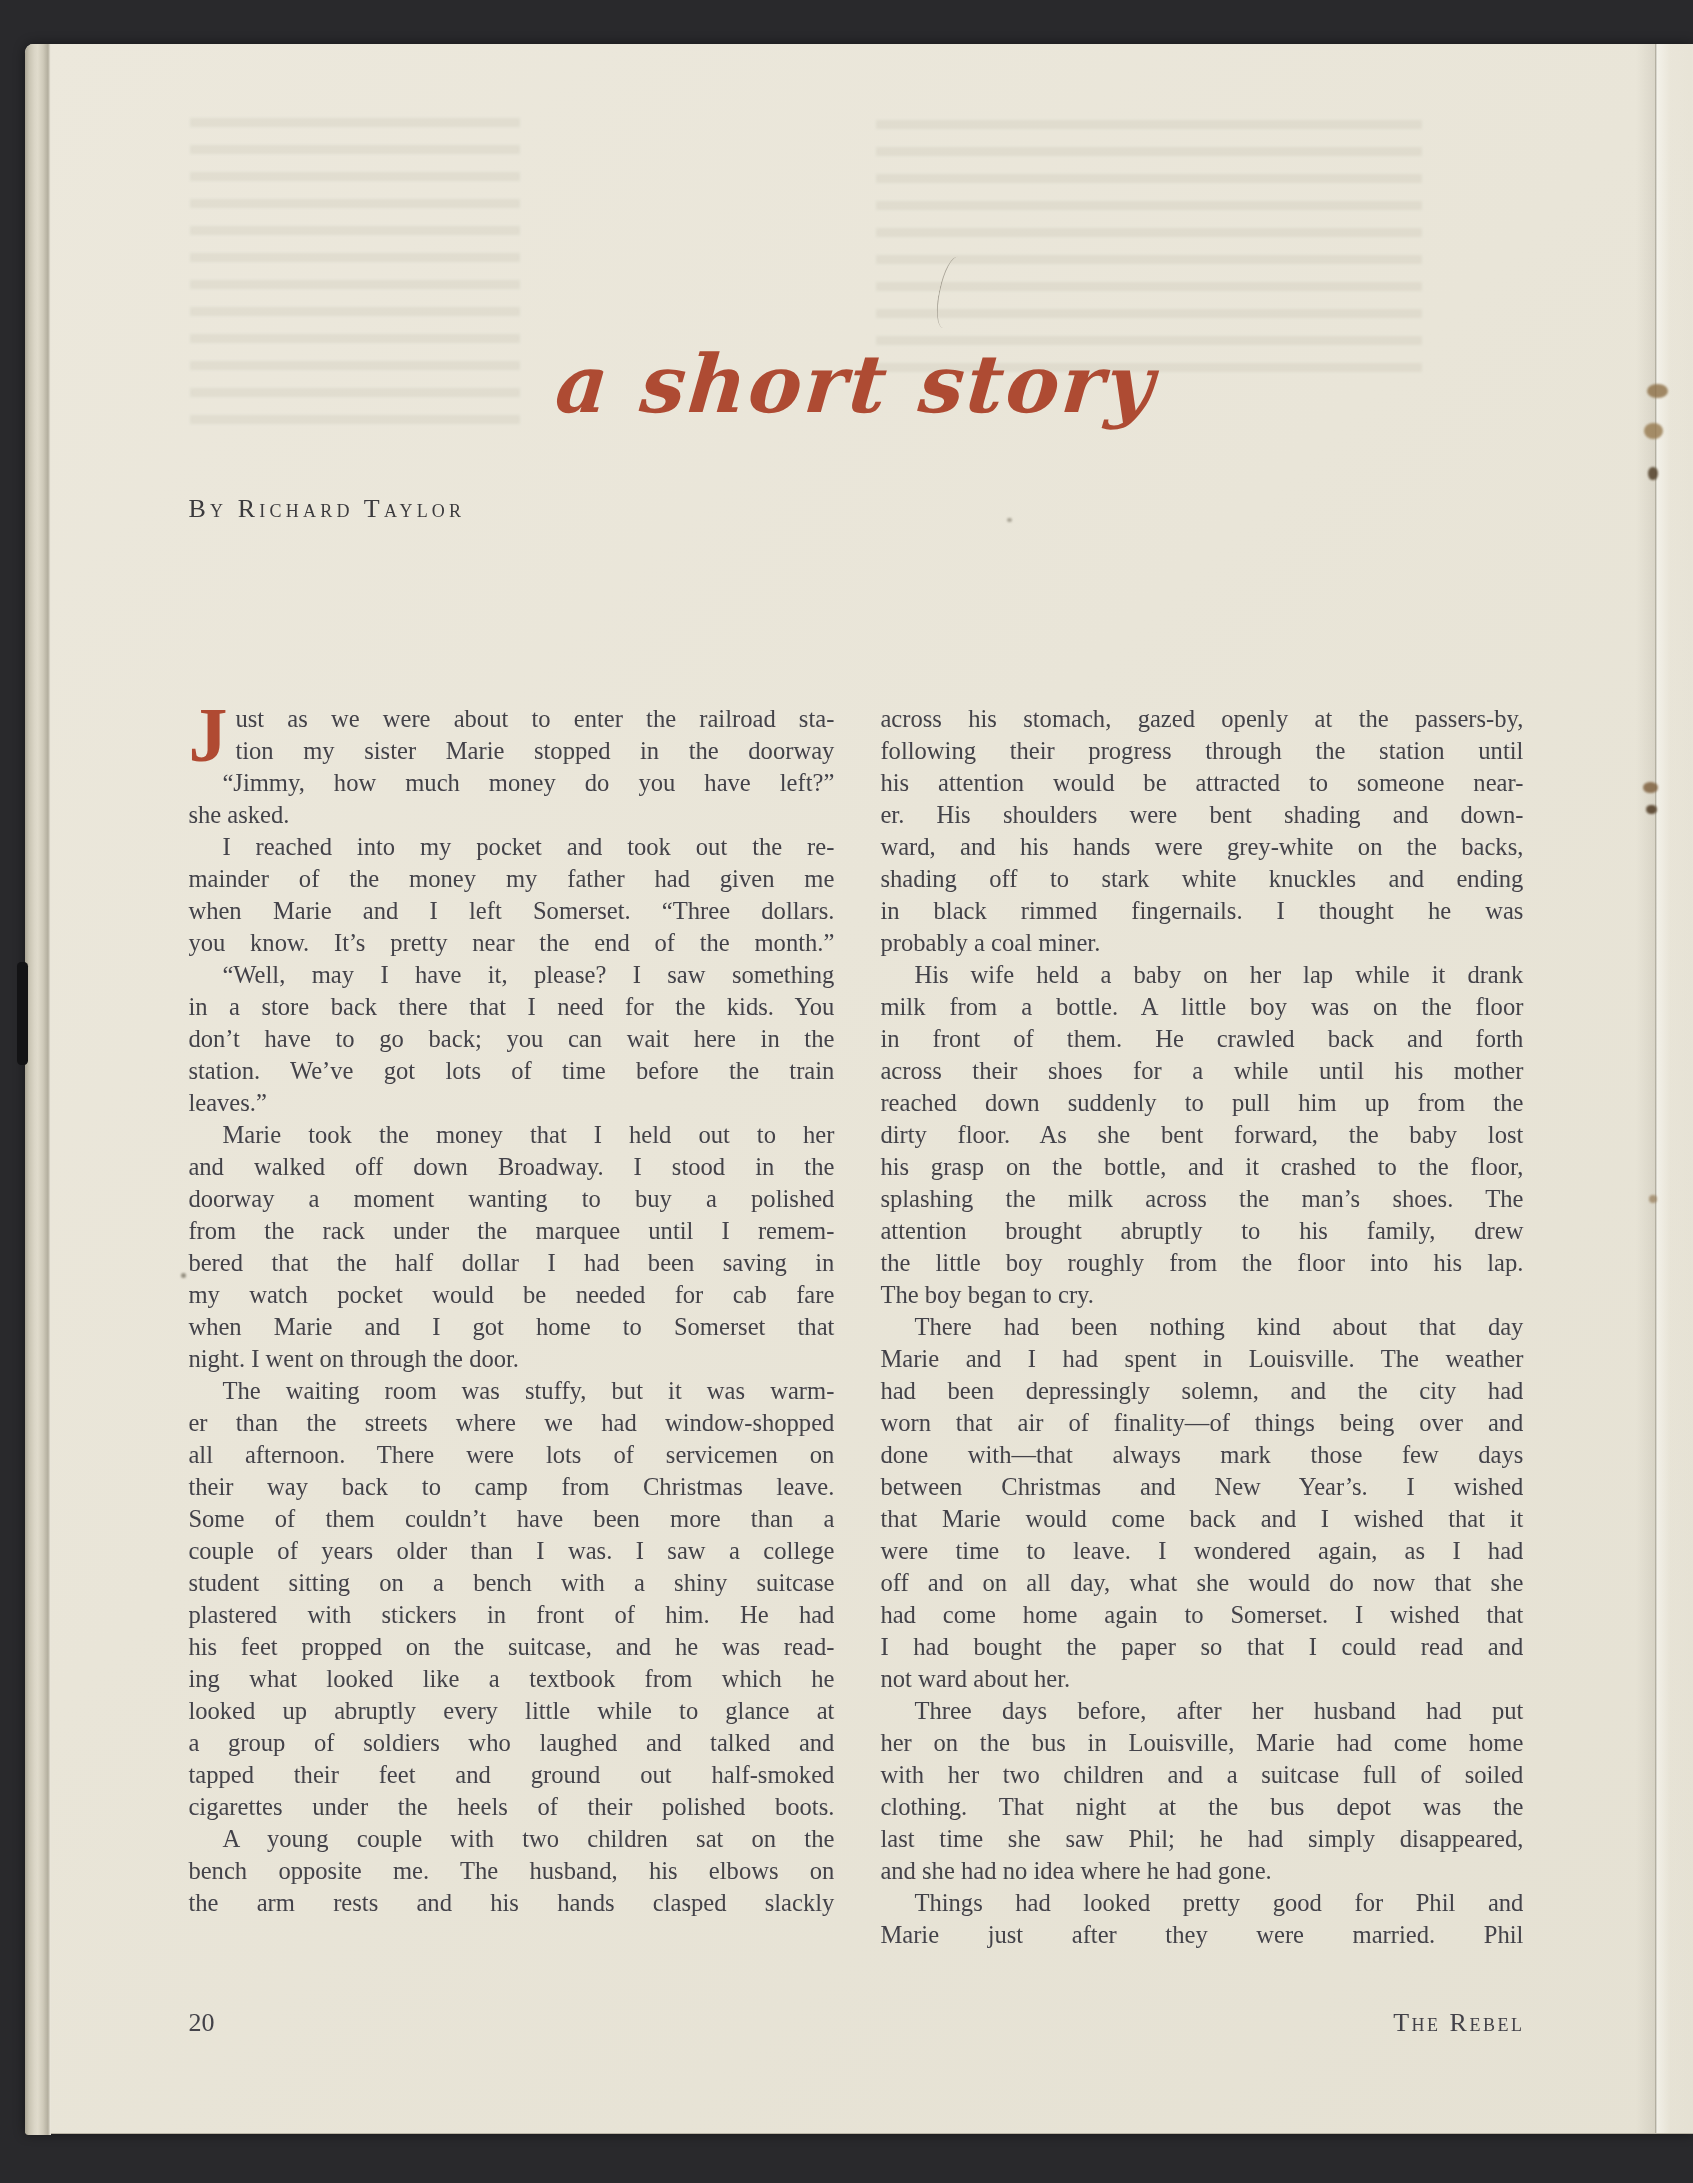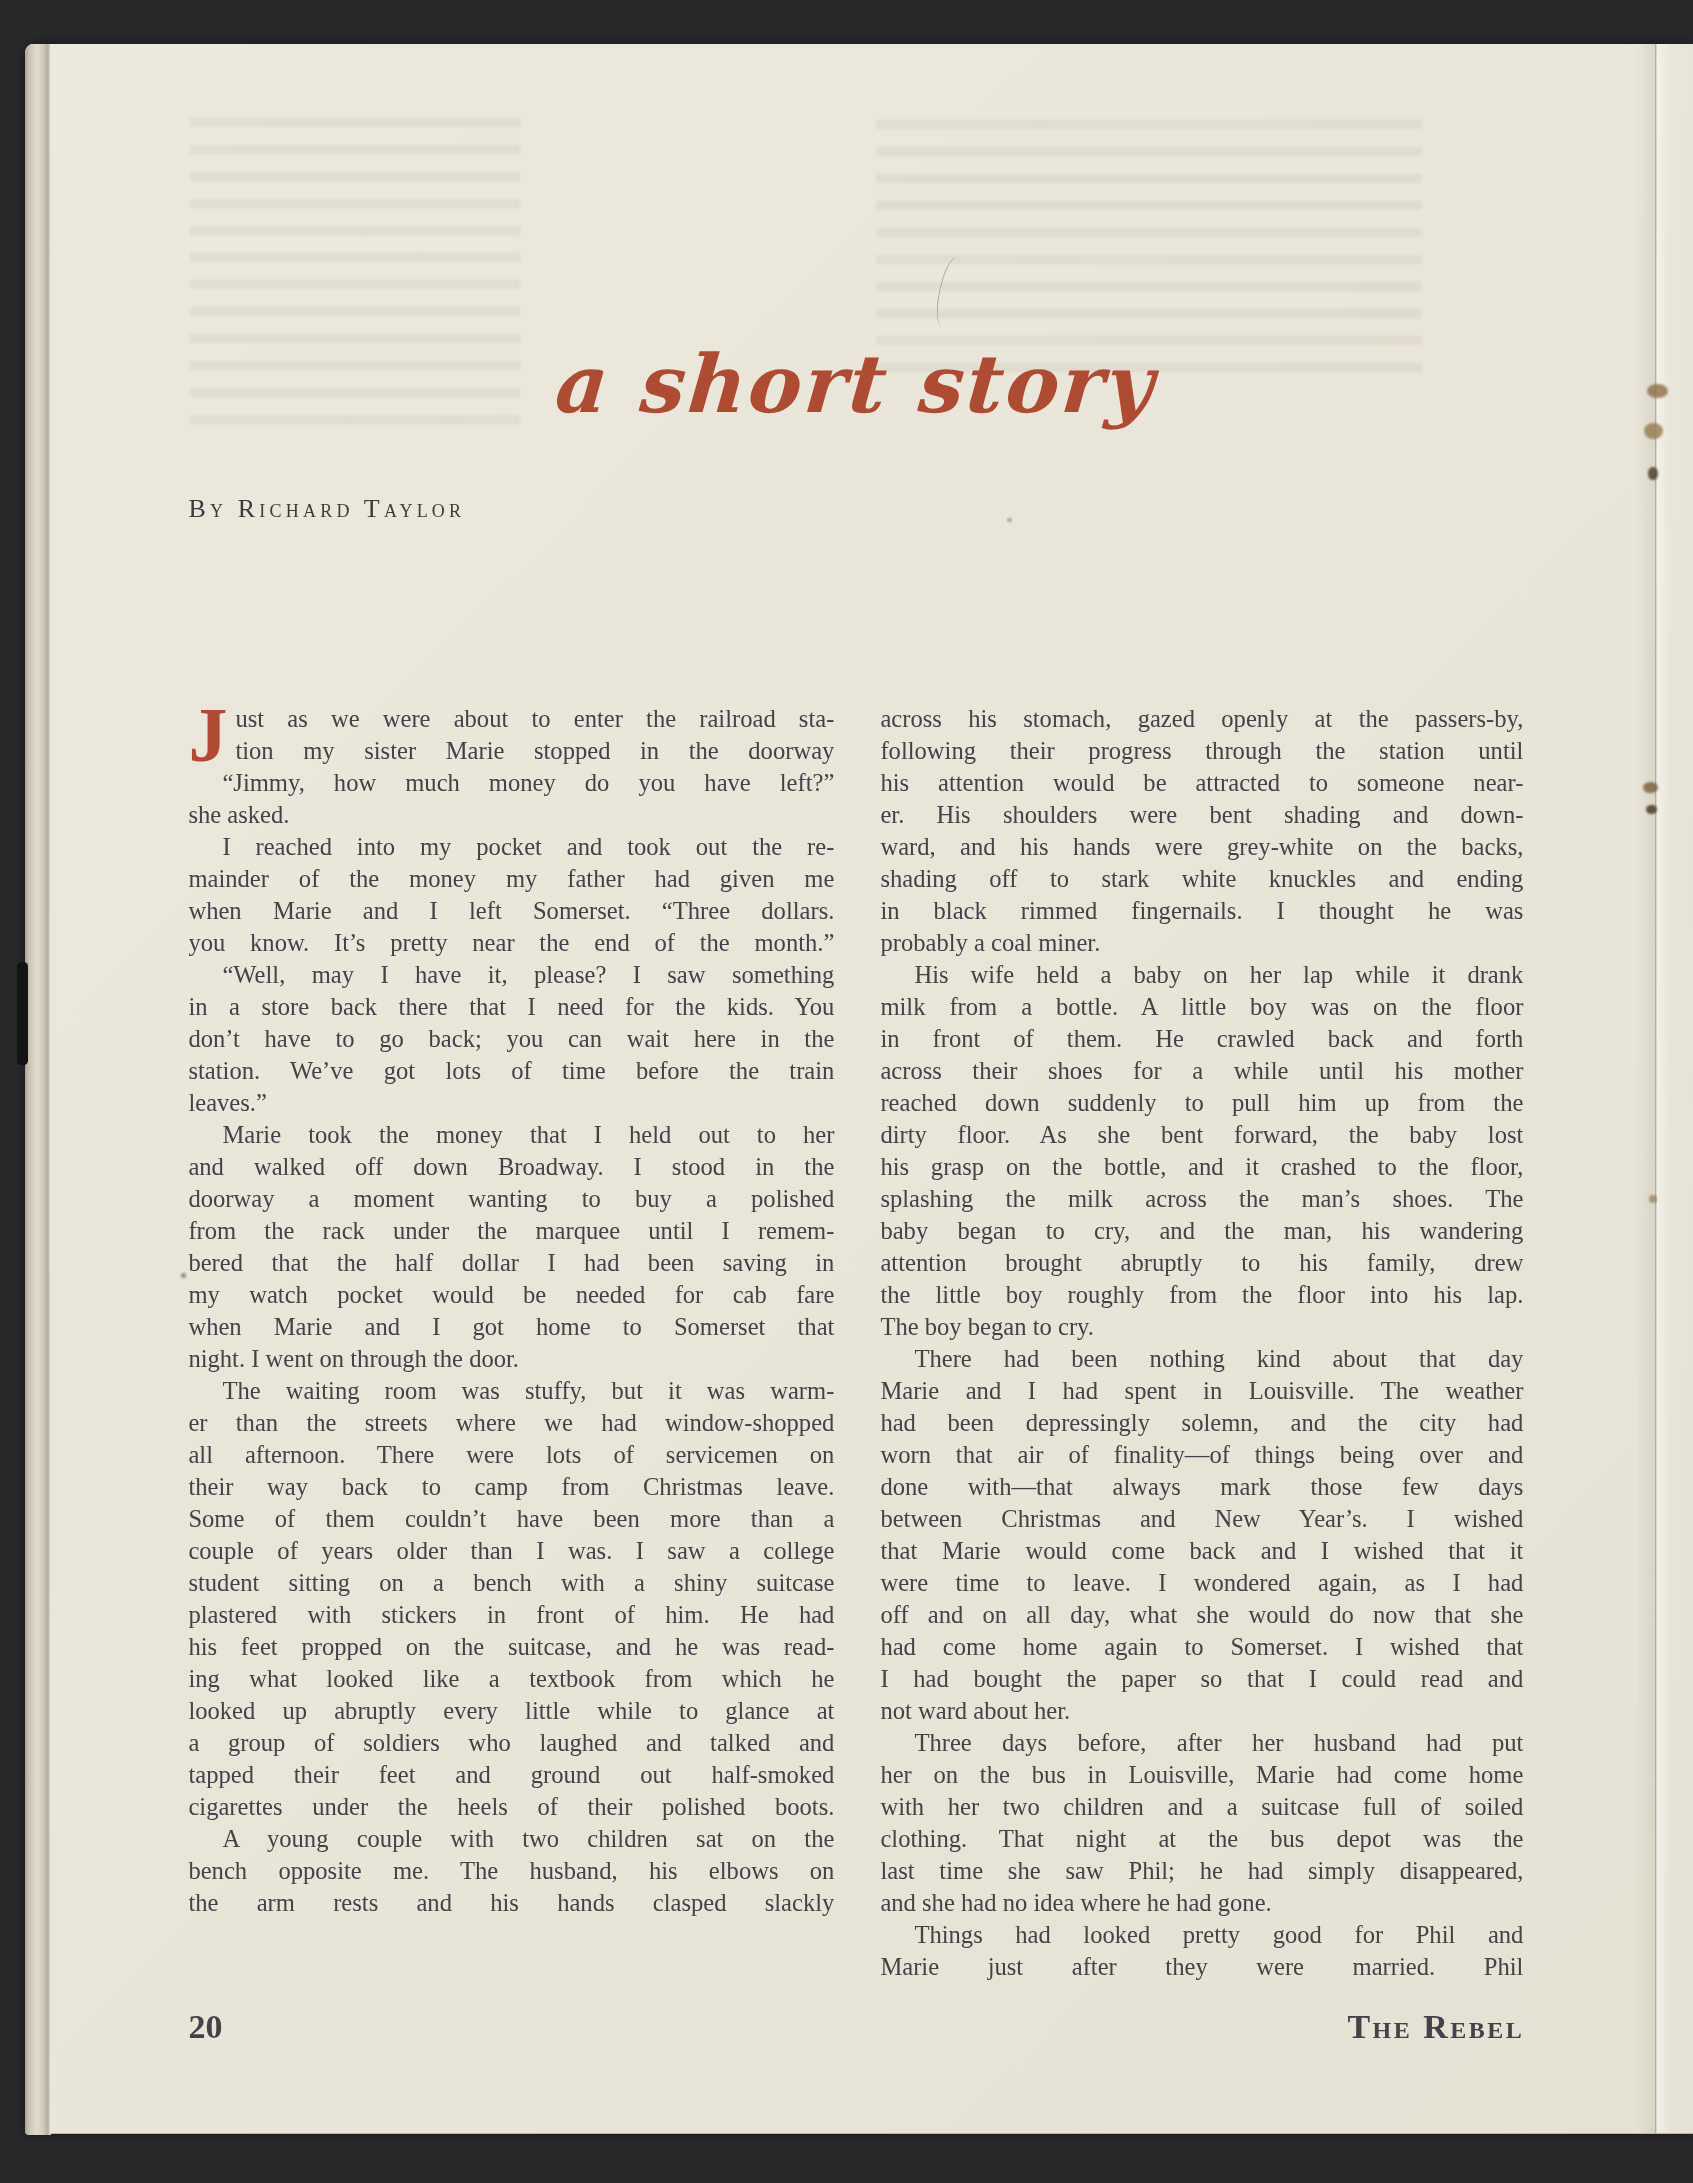--- a/index.html
+++ b/index.html
@@ -77,21 +77,21 @@
   .line.indent{text-indent:34px;}
   .line.pad{padding-left:47px;}
   .dropcap{
     position:absolute;left:0;top:-3.4px;
     font-size:78px;line-height:0.9;font-weight:700;
     color:#b04a32;
   }
   .footer{
     position:absolute;left:163px;top:1964px;width:1336px;
     display:flex;justify-content:space-between;align-items:baseline;
-    font-size:34px;color:#434249;font-weight:bold;
+    font-size:26px;color:#434249;
   }
   .mag{font-variant:small-caps;letter-spacing:2.5px;}
 </style>
 </head>
 <body>
 
 <div class="page">
   <div class="stack-edge"></div>
   <div class="ghost ghost-left"></div>
   <div class="ghost ghost-right"></div>
@@ -162,21 +162,20 @@
       <div class="line">in black rimmed fingernails.  I thought he was</div>
       <div class="line end">probably a coal miner.</div>
       <div class="line indent">His wife held a baby on her lap while it drank</div>
       <div class="line">milk from a bottle.  A little boy was on the floor</div>
       <div class="line">in front of them.  He crawled back and forth</div>
       <div class="line">across their shoes for a while until his mother</div>
       <div class="line">reached down suddenly to pull him up from the</div>
       <div class="line">dirty floor.  As she bent forward, the baby lost</div>
       <div class="line">his grasp on the bottle, and it crashed to the floor,</div>
       <div class="line">splashing the milk across the man’s shoes.  The</div>
-      <div class="line">baby began to cry, and the man, his wandering</div>
       <div class="line">attention brought abruptly to his family, drew</div>
       <div class="line">the little boy roughly from the floor into his lap.</div>
       <div class="line end">The boy began to cry.</div>
       <div class="line indent">There had been nothing kind about that day</div>
       <div class="line">Marie and I had spent in Louisville.  The weather</div>
       <div class="line">had been depressingly solemn, and the city had</div>
       <div class="line">worn that air of finality—of things being over and</div>
       <div class="line">done with—that always mark those few days</div>
       <div class="line">between Christmas and New Year’s.  I wished</div>
       <div class="line">that Marie would come back and I wished that it</div>

